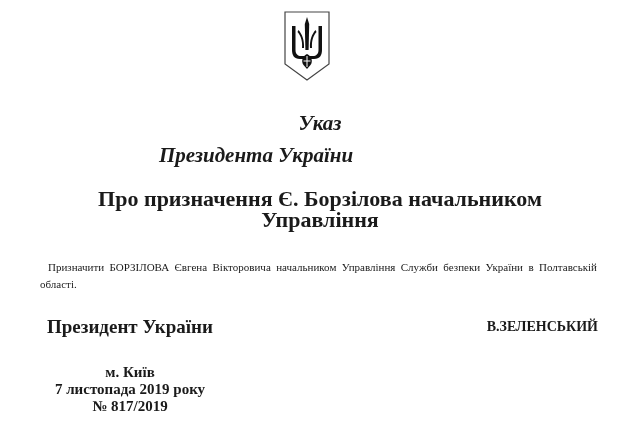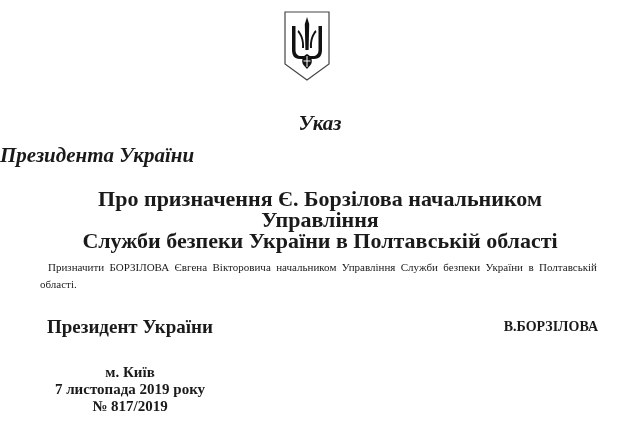--- a/index.html
+++ b/index.html
@@ -30,20 +30,21 @@
       text-align: center;
       font-style: italic;
       font-weight: bold;
       font-size: 21px;
       line-height: 26px;
     }
     .title-2 {
       position: absolute;
       left: 0; width: 512px;
       top: 142px;
+      text-align: center;
       font-style: italic;
       font-weight: bold;
       font-size: 21px;
       line-height: 26px;
     }
     .subject {
       position: absolute;
       left: 40px; width: 560px;
       top: 188px;
       text-align: center;
@@ -109,25 +110,24 @@
     </g>
     <path d="M24 46 L24 57 M20.5 51 L27.5 51" stroke="#fff" stroke-width="1"></path>
   </svg>
 </div>
 
 <div class="title-1">Указ</div>
 <div class="title-2">Президента України</div>
 
 <div class="subject">
   <div>Про призначення Є. Борзілова начальником Управління</div>
-  <div>Служби безпеки України в Полтавській області</div>
 </div>
 
 <div class="body-text">Призначити БОРЗІЛОВА Євгена Вікторовича начальником Управління Служби безпеки України в Полтавській області.</div>
 
 <div class="sign-role">Президент України</div>
-<div class="sign-name">В.БОРЗІЛОВА</div>
+<div class="sign-name">В.ЗЕЛЕНСЬКИЙ</div>
 
 <div class="footer">
   <div>м. Київ</div>
   <div>7 листопада 2019 року</div>
   <div>№ 817/2019</div>
 </div>
 
 </body></html>

